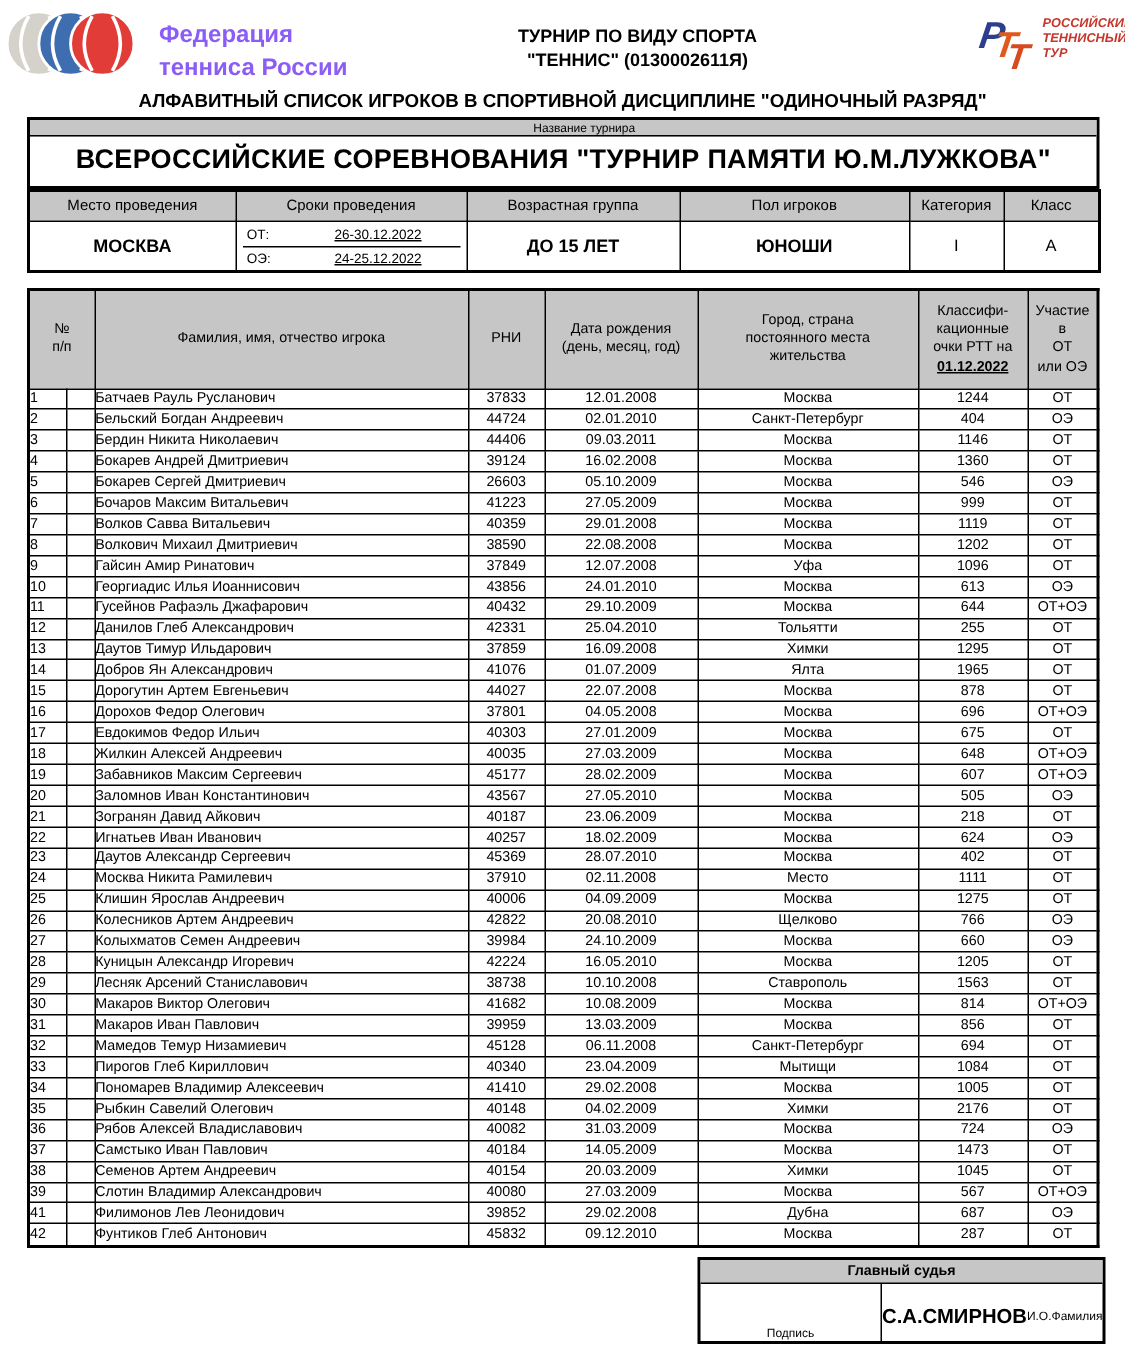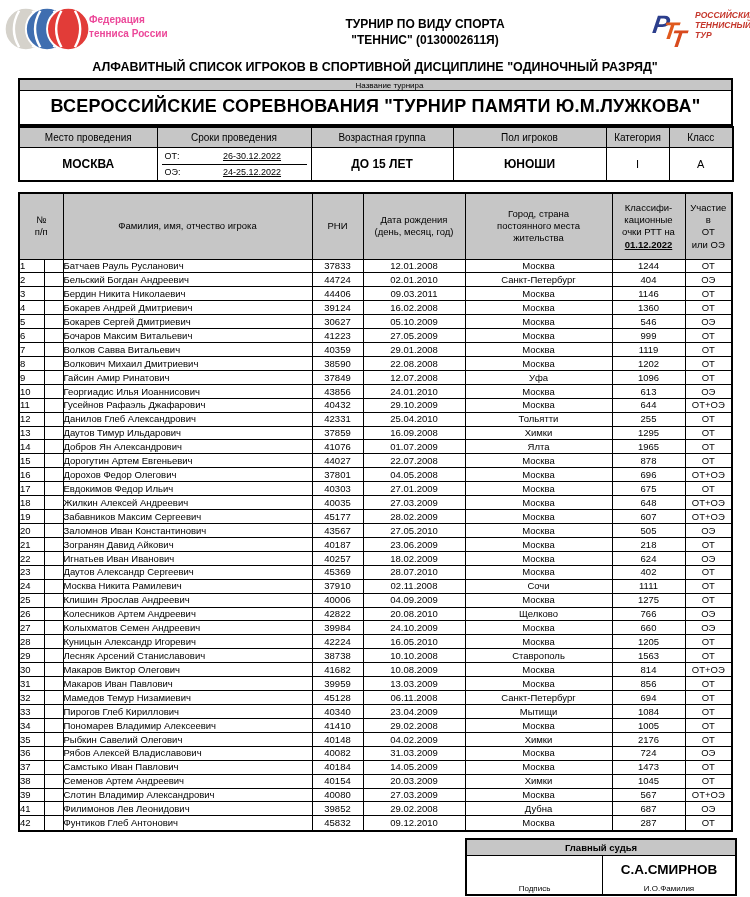--- a/index.html
+++ b/index.html
@@ -2,21 +2,21 @@
 <html><head>
 <meta charset="utf-8">
 <style>
   * { margin:0; padding:0; box-sizing:border-box; }
   html,body { background:#fff; }
   body { width:750px; height:897px; font-family:"Liberation Sans", sans-serif; color:#000; }
   .page { position:relative; width:750px; height:897px; overflow:hidden; background:#fff; }
 
   
   .fed-logo { position:absolute; left:2px; top:4px; width:92px; height:50px; }
-  .fed-name { position:absolute; left:89px; top:13px; font-size:10px; font-weight:bold; color:#ec4899; line-height:1.35; }
+  .fed-name { position:absolute; left:106px; top:13px; font-size:16px; font-weight:bold; color:#8b5cf6; line-height:1.35; }
   .event-title { position:absolute; left:250px; top:16px; width:350px; text-align:center; font-size:12px; font-weight:bold; line-height:1.35; }
   .rtt-logo { position:absolute; left:653px; top:7px; width:100px; height:50px; }
   .rtt-letters { position:absolute; left:0; top:3px; width:40px; height:46px; font-style:italic; font-weight:bold; }
   .rtt-letters span { position:absolute; transform:skewX(-8deg); }
   .rtt-p  { left:0;  top:0;   color:#2c3e8c; font-size:25px; }
   .rtt-t1 { left:10px; top:7px;  color:#e05a1e; font-size:24px; }
   .rtt-t2 { left:18px; top:15px; color:#d84a1e; font-size:24px; }
   .rtt-text { position:absolute; left:42px; top:3px; color:#c5372c; font-style:italic; font-weight:bold; font-size:8.5px; line-height:1.2; white-space:nowrap; }
 
   
@@ -46,21 +46,21 @@
   .ptable td { font-size:9.5px; padding:0; vertical-align:middle; overflow:hidden; white-space:nowrap; line-height:1; }
   .c-num  { padding-left:2px; }
   .c-name { padding-left:3px; }
   .c-mid  { text-align:center; }
 
   
   .jtable { position:absolute; left:465px; top:838px; width:272px; height:58px; border:2px solid #000; }
   .jtable-title { background:#c6c6c6; border-bottom:1px solid #000; text-align:center; font-weight:bold; font-size:9.5px; height:16px; line-height:15px; }
   .jtable-body { display:flex; height:38px; }
   .sig-cell { width:136px; border-right:1px solid #000; display:flex; align-items:flex-end; justify-content:center; font-size:8px; padding-bottom:1px; }
-  .name-cell { flex:1; display:flex; flex-direction:column; justify-content:space-between; align-items:center; padding-top:6px; padding-bottom:1px; }
+  .name-cell { flex:1; display:flex; flex-direction:row; justify-content:space-between; align-items:center; padding-top:6px; padding-bottom:1px; }
   .judge-name { font-weight:bold; font-size:13.5px; white-space:nowrap; }
   .judge-label { font-size:8px; }
 </style>
 </head>
 <body>
 
 <div class="page">
 
   <svg class="fed-logo" viewBox="0 0 92 52">
     <circle cx="23" cy="26" r="22" fill="#d5d2cb" stroke="#fff" stroke-width="2"></circle>
@@ -212,21 +212,21 @@
           <td class="c-mid">39124</td>
           <td class="c-mid">16.02.2008</td>
           <td class="c-mid">Москва</td>
           <td class="c-mid">1360</td>
           <td class="c-mid">ОТ</td>
         </tr>
         <tr>
           <td class="c-num">5</td>
           <td class="c-gap"></td>
           <td class="c-name">Бокарев Сергей Дмитриевич</td>
-          <td class="c-mid">30627</td>
+          <td class="c-mid">26603</td>
           <td class="c-mid">05.10.2009</td>
           <td class="c-mid">Москва</td>
           <td class="c-mid">546</td>
           <td class="c-mid">ОЭ</td>
         </tr>
         <tr>
           <td class="c-num">6</td>
           <td class="c-gap"></td>
           <td class="c-name">Бочаров Максим Витальевич</td>
           <td class="c-mid">41223</td>
@@ -404,21 +404,21 @@
           <td class="c-mid">Москва</td>
           <td class="c-mid">402</td>
           <td class="c-mid">ОТ</td>
         </tr>
         <tr>
           <td class="c-num">24</td>
           <td class="c-gap"></td>
           <td class="c-name">Москва Никита Рамилевич</td>
           <td class="c-mid">37910</td>
           <td class="c-mid">02.11.2008</td>
-          <td class="c-mid">Сочи</td>
+          <td class="c-mid">Место</td>
           <td class="c-mid">1111</td>
           <td class="c-mid">ОТ</td>
         </tr>
         <tr>
           <td class="c-num">25</td>
           <td class="c-gap"></td>
           <td class="c-name">Клишин Ярослав Андреевич</td>
           <td class="c-mid">40006</td>
           <td class="c-mid">04.09.2009</td>
           <td class="c-mid">Москва</td>

